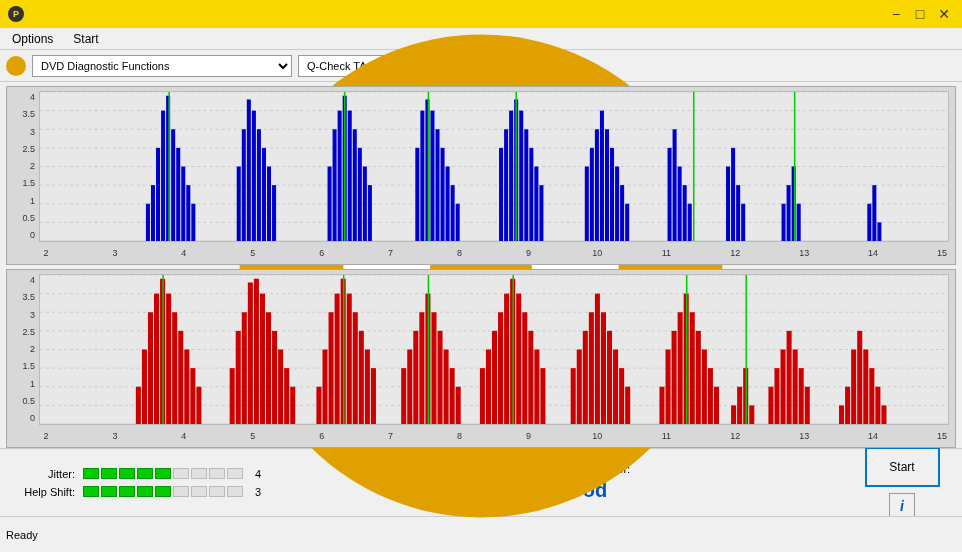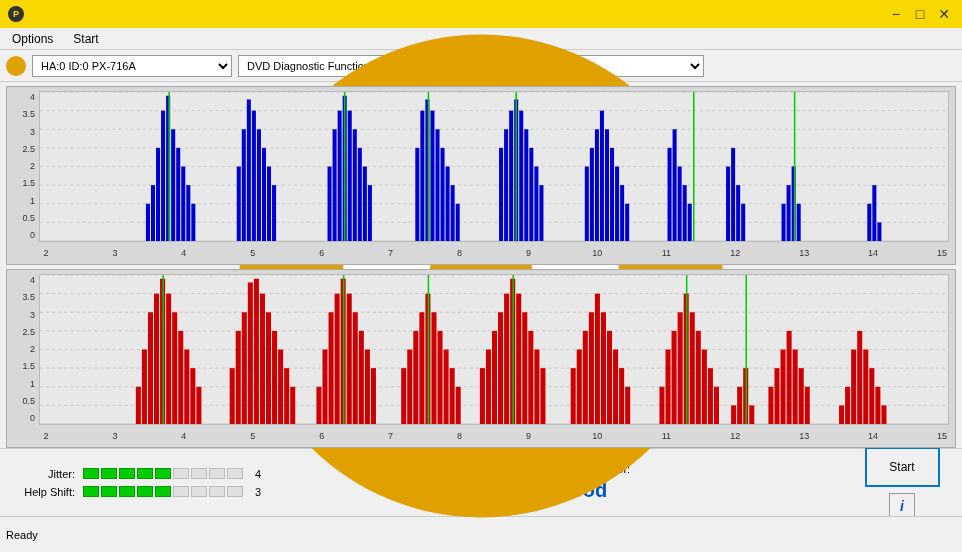--- a/index.html
+++ b/index.html
@@ -316,23 +316,20 @@
 </div>
 
 <div id="toolbar">
   <div class="toolbar-icon">
     <svg viewBox="0 0 16 16" width="14" height="14">
       <circle cx="8" cy="8" r="7" fill="#e0a000"></circle>
       <circle cx="8" cy="8" r="4" fill="white"></circle>
       <circle cx="8" cy="8" r="1.5" fill="#e0a000"></circle>
     </svg>
   </div>
-  <select class="toolbar-select" id="drive-select">
-    <option>HA:0 ID:0  PX-716A</option>
-  </select>
   <select class="toolbar-select" id="function-select">
     <option>DVD Diagnostic Functions</option>
   </select>
   <select class="toolbar-select" id="test-select">
     <option>Q-Check TA Test</option>
   </select>
 </div>
 
 <div id="main-content">
   <div id="charts-area">

